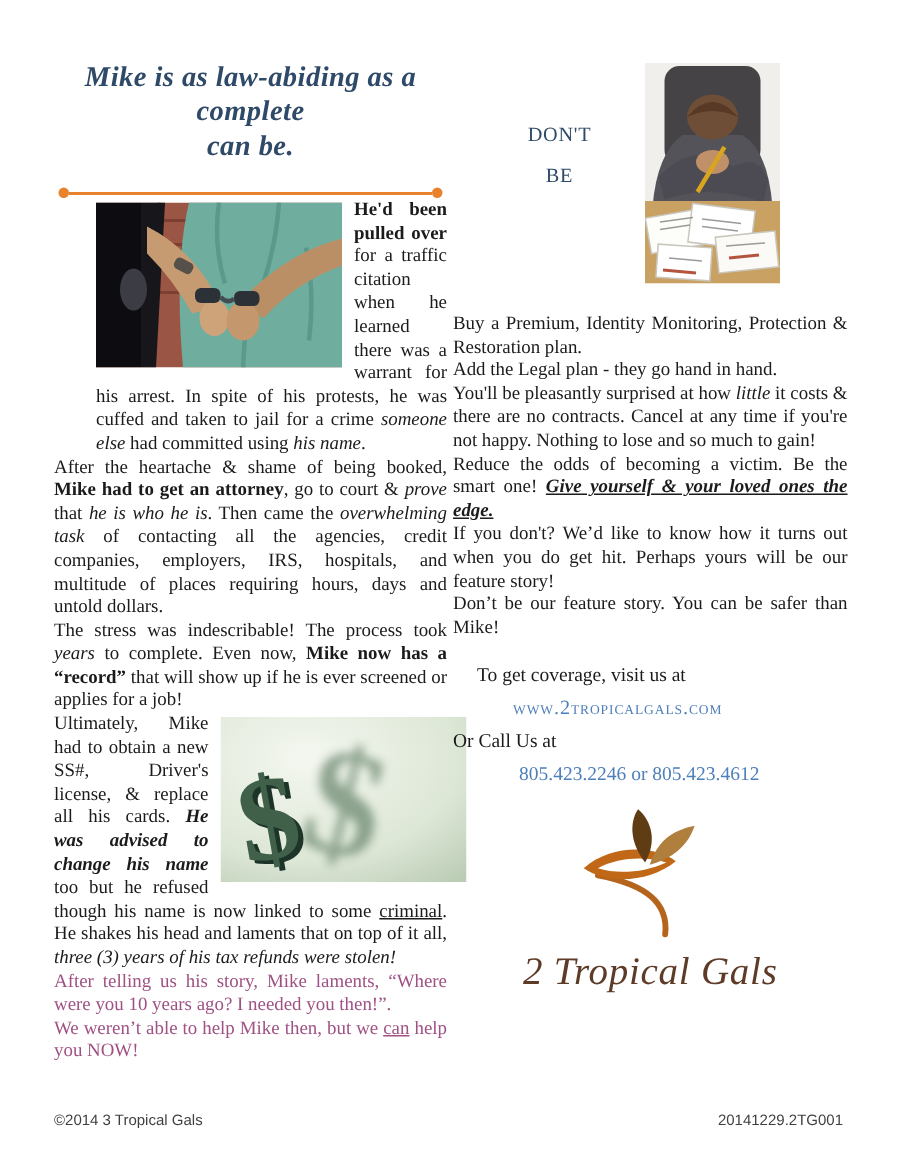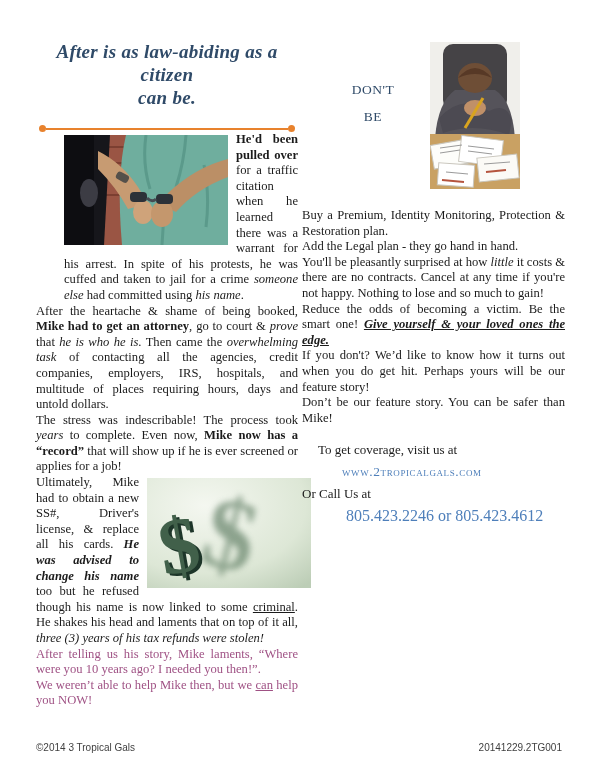--- a/index.html
+++ b/index.html
@@ -34,37 +34,37 @@
   .mt-add{margin-top:9px;}
   .mt-sur{margin-top:9px;}
   .mt-red{margin-top:16px;}
   .mt-if{margin-top:22px;}
   .mt-dnt{margin-top:24px;}
   .contact{margin-top:16px;font-size:13px;line-height:16px;}
   .contact .row{margin-top:6px;}
   .contact .row:first-child{margin-top:0;margin-left:16px;}
   .url{display:block;margin:6px 0 0 40px;color:#4e7fba;font-variant:small-caps;
        letter-spacing:.6px;font-size:13.5px;text-decoration:none;cursor:pointer;}
-  .phones{display:block;margin:6px 0 0 44px;color:#4e7fba;font-size:16px;cursor:pointer;}
+  .phones{display:block;margin:6px 0 0 44px;color:#4e7fba;font-size:13px;cursor:pointer;}
   .logo{margin-top:10px;text-align:center;}
   .logo svg{display:inline-block;width:118px;height:96px;}
   .wordmark{margin-top:-2px;font-style:italic;font-size:26px;color:#5d3b27;letter-spacing:.5px;}
   
   .footer{position:absolute;left:36px;right:38px;top:742px;display:flex;
           justify-content:space-between;font-family:"Liberation Sans",sans-serif;
           font-size:10px;color:#3f3f3f;}
 </style>
 </head>
 <body>
 
 <div class="page">
 
   <div class="col-left">
     <div class="headline">
-      <div>After is as law-abiding as a  citizen</div>
+      <div>Mike is as law-abiding as a  complete</div>
       <div>can be.</div>
     </div>
 
     <div class="divider">
       <span class="dot"></span>
       <span class="line"></span>
       <span class="dot"></span>
     </div>
 
     <p class="body mt-p0"><span class="photo-left">
@@ -166,20 +166,30 @@
     <p class="body mt-if"><span>If you don't? We’d like to know how it turns out when you do get hit. Perhaps yours will be our feature story!</span></p>
     <p class="body mt-dnt"><span>Don’t be our feature story. You can be safer than Mike!</span></p>
 
     <div class="contact">
       <div class="row">To get coverage, visit us at</div>
       <a class="url">www.2tropicalgals.com</a>
       <div class="row">Or Call Us at</div>
       <a class="phones">805.423.2246 or 805.423.4612</a>
     </div>
 
+    <div class="logo">
+      <svg viewBox="0 0 150 112" aria-hidden="true">
+        <path d="M30 58 C 72 66, 90 82, 87 108" stroke="#b5641b" stroke-width="5" fill="none" stroke-linecap="round"></path>
+        <path d="M18 52 C 40 32, 78 32, 96 46 C 74 64, 38 66, 18 52 Z" fill="#c06818"></path>
+        <path d="M30 52 C 48 42, 72 42, 88 47 C 68 56, 46 57, 30 52 Z" fill="#ffffff"></path>
+        <path d="M64 2 C 76 12, 80 30, 70 47 C 58 32, 56 14, 64 2 Z" fill="#5f3c14"></path>
+        <path d="M112 16 C 106 34, 92 44, 74 49 C 80 30, 92 20, 112 16 Z" fill="#b07f3e"></path>
+      </svg>
+      <div class="wordmark">2 Tropical Gals</div>
+    </div>
   </div>
 
   <div class="footer">
     <span>©2014 3 Tropical Gals</span>
     <span>20141229.2TG001</span>
   </div>
 
 </div>
 
 </body></html>

